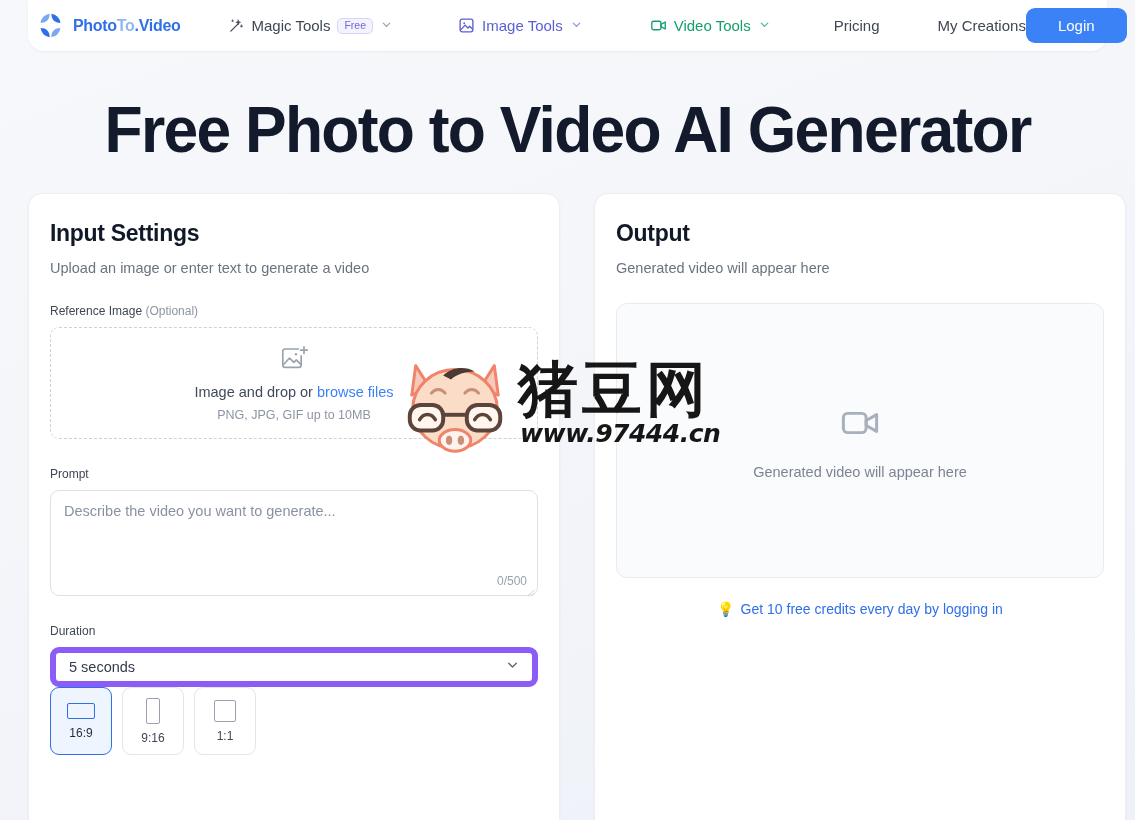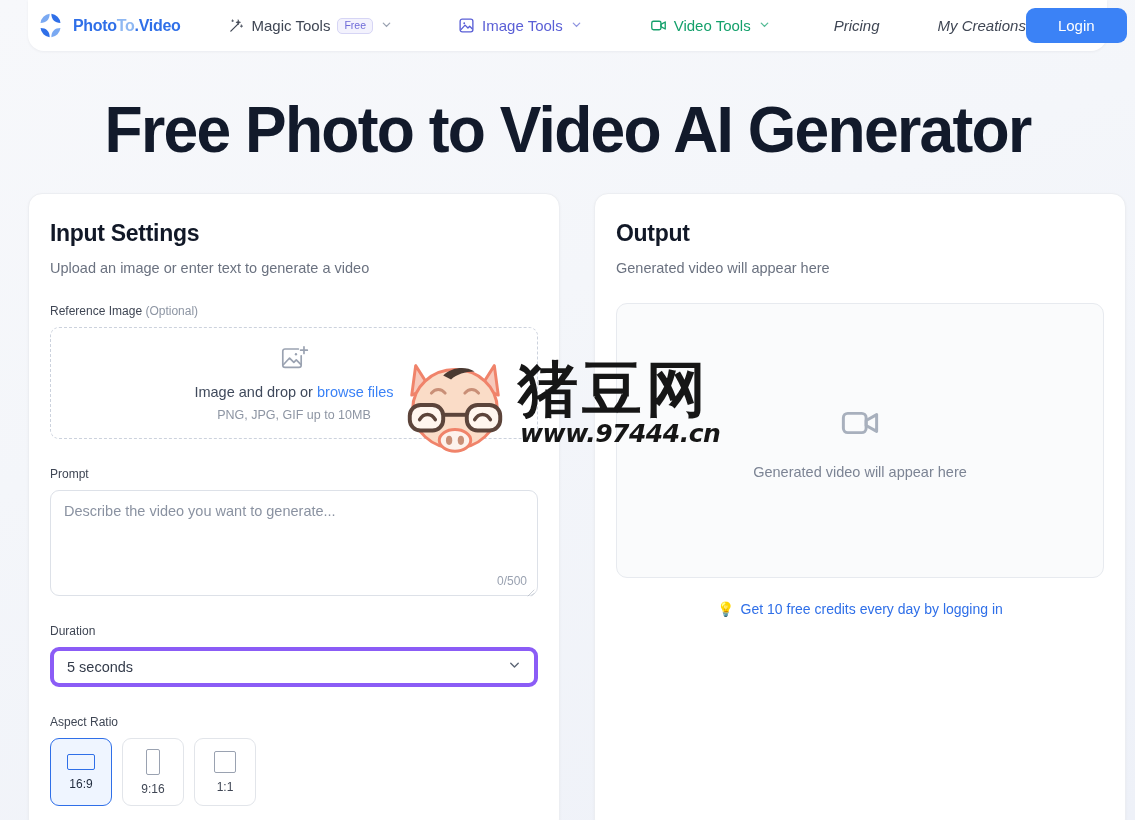--- a/index.html
+++ b/index.html
@@ -44,21 +44,21 @@
   .nav-item.vid { color: #14a06b; }
   .nav-gap-2 { width: 58px; }
   .nav-gap-3 { width: 60px; }
   .nav-gap-4 { width: 58px; }
   .badge-free {
     font-size: 10.5px; color: #6f6bd8;
     border: 1px solid #d6d5f5; background: #f3f2fd;
     border-radius: 5px; padding: 1.5px 6px 2px; line-height: 1;
   }
   .chev { color: #9aa2b1; font-size: 11px; margin-left: 1px; }
-  .nav-plain { font-size: 15px; color: #3f4654; cursor: pointer; white-space: nowrap; font-style: italic; }
+  .nav-plain { font-size: 15px; color: #3f4654; cursor: pointer; white-space: nowrap; }
   .login-btn {
     margin-left: auto; margin-right: 21px;
     background: #3b82f6; color: #ffffff;
     font-size: 15px; border: none;
     border-radius: 9px; padding: 9px 32px;
     cursor: pointer; font-family: inherit;
   }
   .icon-sq { width: 17px; height: 17px; flex: 0 0 17px; display:block; }
 
   
@@ -132,21 +132,21 @@
   }
   .ta-resize {
     position: absolute; right: 2px; bottom: 2px;
     width: 10px; height: 10px; opacity: .55;
   }
 
   
   .select-box {
     position: relative;
     height: 40px;
-    border: 4px solid #8b5cf6;
+    border: 6px solid #8b5cf6;
     border-radius: 9px;
     background: #fff;
     display: flex; align-items: center;
     padding: 4px 13px;
     cursor: pointer;
   }
   .select-val { font-size: 14.5px; color: #333b4a; }
   .select-chev {
     position: absolute; right: 12px; top: 50%; transform: translateY(-50%);
     color: #6b7280;
@@ -355,21 +355,20 @@
 
     <div class="select-box">
       <span class="select-val">5 seconds</span>
       <span class="select-chev">
         <svg viewBox="0 0 16 16" width="15" height="15" fill="none" stroke="#5d6676" stroke-width="1.5" stroke-linecap="round" stroke-linejoin="round">
             <path d="M4 6.2 L8 10.2 L12 6.2"></path>
           </svg>
       </span>
     </div>
 
-    <div class="field-label">Aspect Ratio</div>
 
     <div class="ratio-row">
       <div class="ratio-btn active">
         <span class="ratio-glyph g169"></span>
         <span class="ratio-label">16:9</span>
       </div>
       <div class="ratio-btn">
         <span class="ratio-glyph g916"></span>
         <span class="ratio-label">9:16</span>
       </div>

